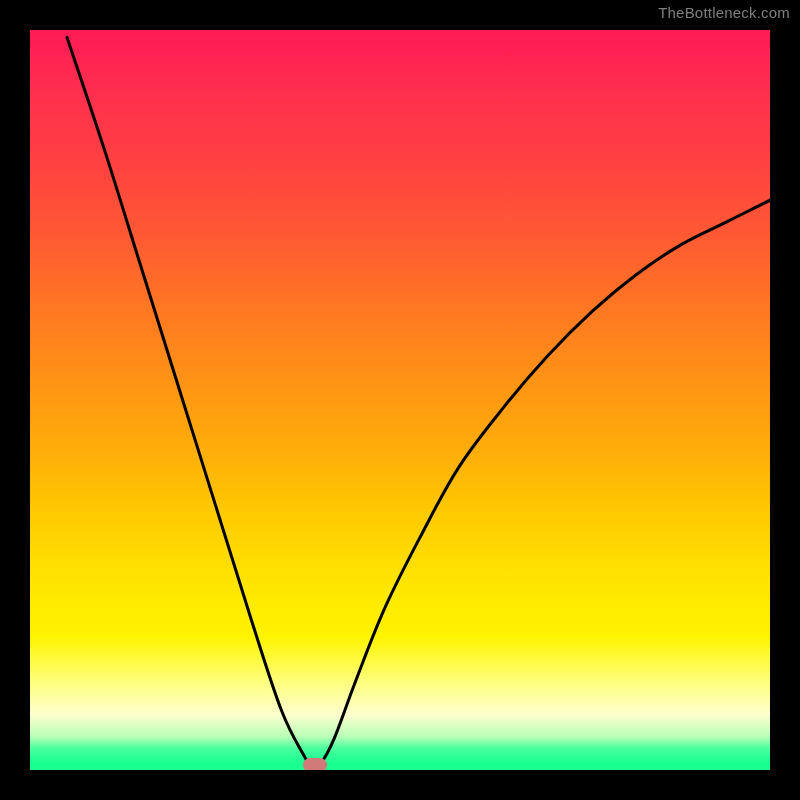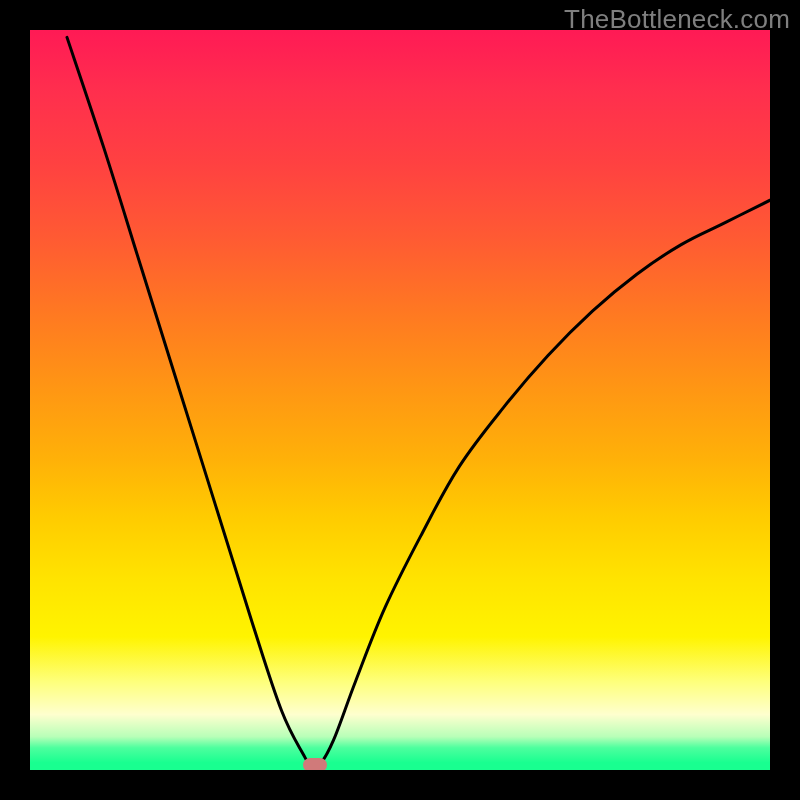--- a/index.html
+++ b/index.html
@@ -63,21 +63,21 @@
     height: 14px;
     border-radius: 7px;
     background: #d07a7a;
     transform: translate(-50%, -50%);
   }
   .watermark {
     position: absolute;
     top: 4px;
     right: 10px;
     color: #7f7f7f;
-    font-size: 26px;
+    font-size: 15px;
     letter-spacing: 0.2px;
   }
 </style>
 </head>
 <body>
 
 <div class="frame">
   <div class="plot">
     <div class="gradient"></div>
     <svg class="curve" viewBox="0 0 740 740" preserveAspectRatio="none">

